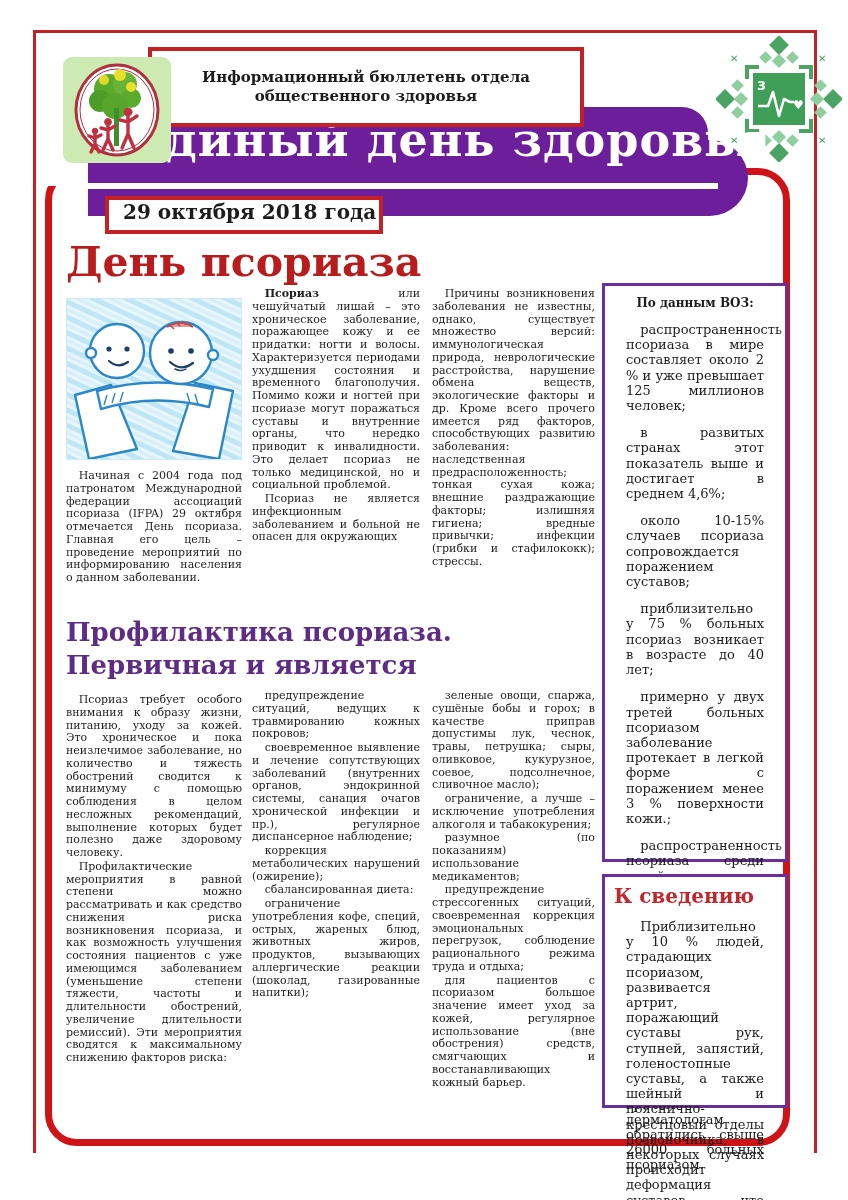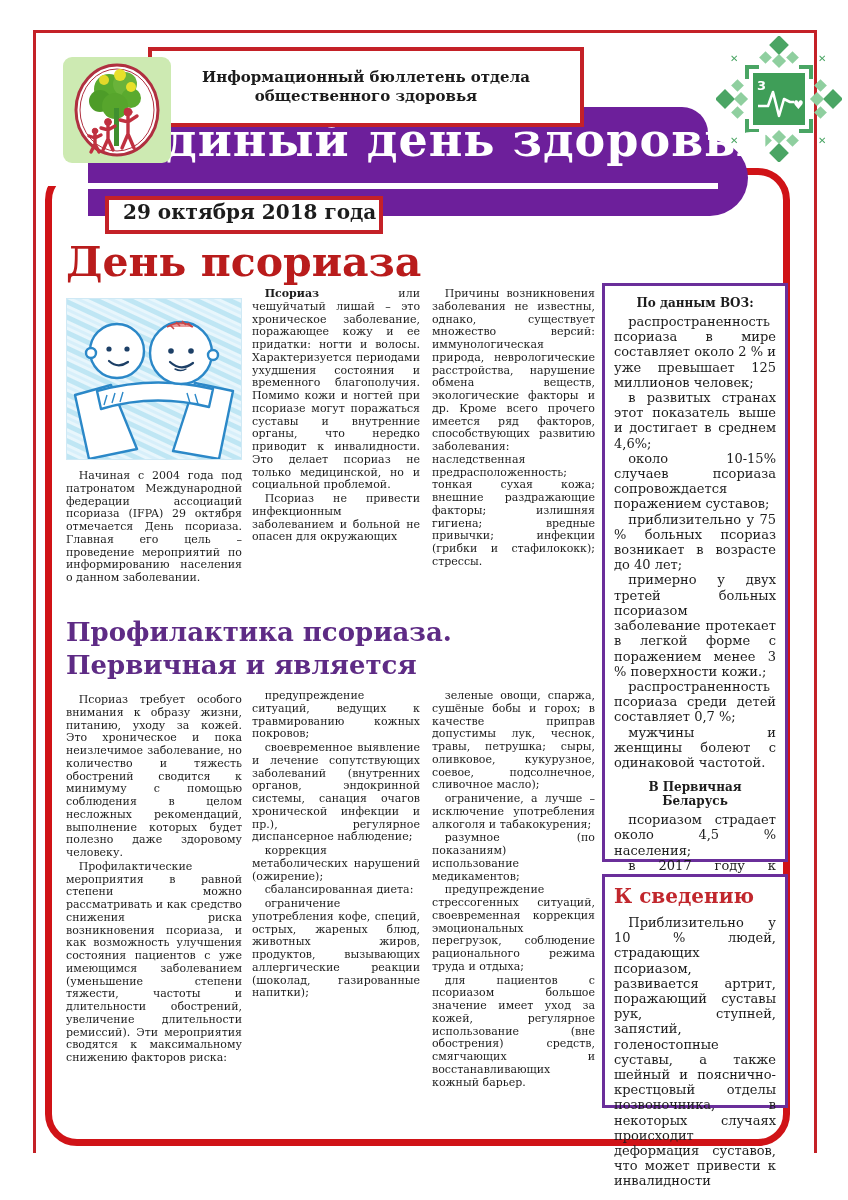--- a/index.html
+++ b/index.html
@@ -36,21 +36,21 @@
   #a-col1{left:66px;top:470px;width:176px;}
   #a-col2{left:252px;top:288px;width:168px;}
   #a-col3{left:432px;top:288px;width:163px;}
   
   .side-box{left:602px;width:186px;border:3px solid #6a2f9a;background:#ffffff;z-index:4;padding:8px 9px;box-sizing:border-box;
             font-size:13px;line-height:1.17;text-align:justify;}
   #attention-box{top:283px;height:579px;}
   #info-box{top:874px;height:234px;}
   .side-title{color:#c1272d;font-weight:bold;font-size:20px;line-height:1.1;text-align:left;text-indent:0;margin:0 0 8px 0;}
   .side-sub{font-weight:bold;font-size:12px;text-align:center;margin:2px 0 4px 0;text-indent:0;}
-  .side-box p{margin:0;text-indent:1.1em;}
+  .side-box p{margin:12px;text-indent:1.1em;}
   
   #prev-title{left:66px;top:616px;font-size:26px;font-weight:bold;color:#5e2b85;line-height:1.25;z-index:4;}
   #p-col1{left:66px;top:694px;width:176px;}
   #p-col2{left:252px;top:690px;width:168px;}
   #p-col3{left:432px;top:690px;width:163px;}
   b.lead{font-weight:bold;}
 </style>
 </head>
 <body>
 
@@ -178,21 +178,21 @@
       </g>
     </svg>
   </div>
 
   <div class="abs body-col" id="a-col1">
     <p>Начиная с 2004 года под патронатом Международной федерации ассоциаций псориаза (IFPA) 29 октября отмечается День псориаза. Главная его цель – проведение мероприятий по информированию населения о данном заболевании.</p>
   </div>
 
   <div class="abs body-col" id="a-col2">
     <p><b class="lead">Псориаз</b><span> или чешуйчатый лишай – это хроническое заболевание, поражающее кожу и ее придатки: ногти и волосы. Характеризуется периодами ухудшения состояния и временного благополучия. Помимо кожи и ногтей при псориазе могут поражаться суставы и внутренние органы, что нередко приводит к инвалидности. Это делает псориаз не только медицинской, но и социальной проблемой.</span></p>
-    <p>Псориаз не привести инфекционным заболеванием и больной не опасен для окружающих</p>
+    <p>Псориаз не является инфекционным заболеванием и больной не опасен для окружающих</p>
   </div>
 
   <div class="abs body-col" id="a-col3">
     <p>Причины возникновения заболевания не известны, однако, существует множество версий: иммунологическая природа, неврологические расстройства, нарушение обмена веществ, экологические факторы и др. Кроме всего прочего имеется ряд факторов, способствующих развитию заболевания: наследственная предрасположенность; тонкая сухая кожа; внешние раздражающие факторы; излишняя гигиена; вредные привычки; инфекции (грибки и стафилококк); стрессы.</p>
   </div>
 
   <div class="abs side-box" id="attention-box">
     <div class="side-sub">По данным ВОЗ:</div>
     <p>распространенность псориаза в мире составляет около 2 % и уже превышает 125 миллионов человек;</p>
     <p>в развитых странах этот показатель выше и достигает в среднем 4,6%;</p>

